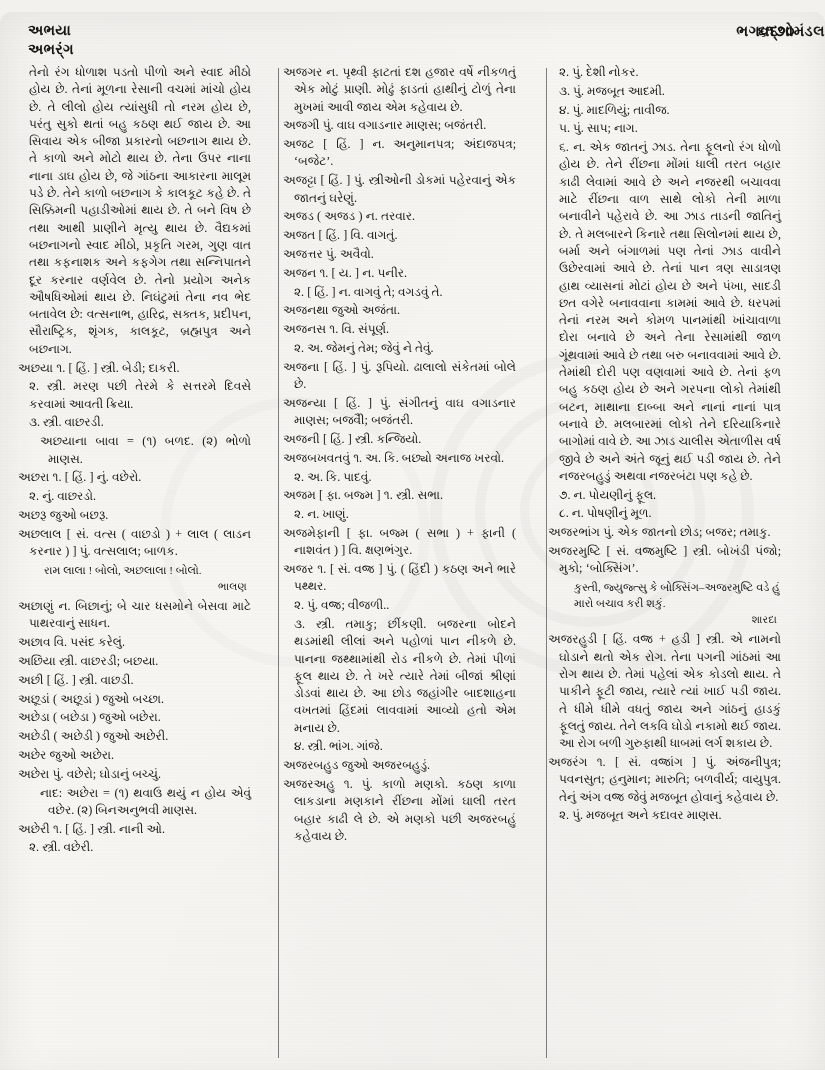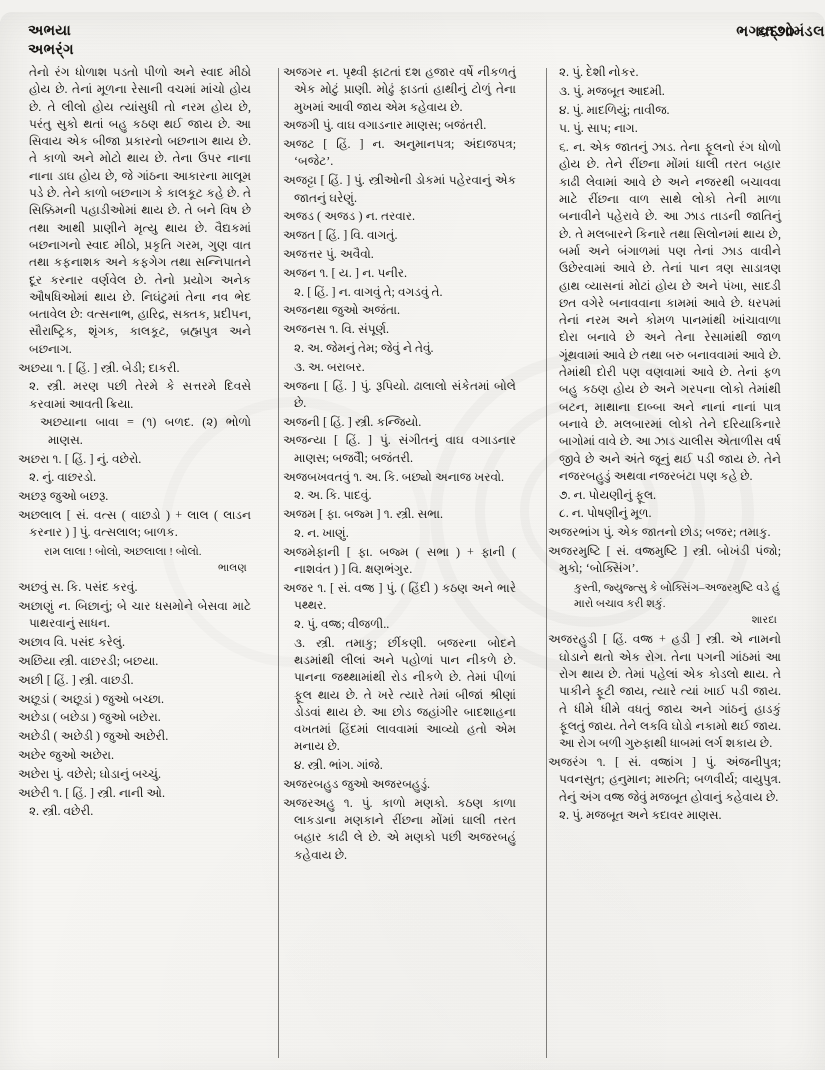--- a/index.html
+++ b/index.html
@@ -148,57 +148,57 @@
     </div>
     <div class="head-center">ભગવદ્ગોમંડલ</div>
     <div class="head-right">૬૧૭૦</div>
   </div>
 
   <div id="cols">
     <div class="col c1">
         <p class="entry cont">તેનો રંગ ધોળાશ પડતો પીળો અને સ્વાદ મીઠો હોય છે. તેનાં મૂળના રેસાની વચમાં માંચો હોય છે. તે લીલો હોય ત્યાંસુધી તો નરમ હોય છે, પરંતુ સુકો થતાં બહુ કઠણ થઈ જાય છે. આ સિવાય એક બીજા પ્રકારનો બછનાગ થાય છે. તે કાળો અને મોટો થાય છે. તેના ઉપર નાના નાના ડાઘ હોય છે, જે ગાંઠના આકારના માલૂમ પડે છે. તેને કાળો બછનાગ કે કાલકૂટ કહે છે. તે સિક્કિમની પહાડીઓમાં થાય છે. તે બને વિષ છે તથા આથી પ્રાણીને મૃત્યુ થાય છે. વૈદ્યકમાં બછનાગનો સ્વાદ મીઠો, પ્રકૃતિ ગરમ, ગુણ વાત તથા કફનાશક અને કફગેગ તથા સન્નિપાતને દૂર કરનાર વર્ણવેલ છે. તેનો પ્રયોગ અનેક ઔષધિઓમાં થાય છે. નિઘંટુમાં તેના નવ ભેદ બતાવેલ છે: વત્સનાભ, હારિદ્ર, સક્તક, પ્રદીપન, સૌરાષ્ટ્રિક, શૃંગક, કાલકૂટ, બ્રહ્મપુત્ર અને બછનાગ.</p>
         <p class="entry"><span class="hw">અછયા</span><span> ૧. [ હિં. ] સ્ત્રી. બેડી; દાકરી.</span></p>
         <p class="sense">૨. સ્ત્રી. મરણ પછી તેરમે કે સત્તરમે દિવસે કરવામાં આવતી ક્રિયા.</p>
+        <p class="sense">૩. સ્ત્રી. વાછરડી.</p>
         <p class="subnote">અછયાના બાવા = (૧) બળદ. (૨) ભોળો માણસ.</p>
         <p class="entry"><span class="hw">અછરા</span><span> ૧. [ હિં. ] નું. વછેરો.</span></p>
         <p class="sense">૨. નું. વાછરડો.</p>
         <p class="entry"><span class="hw">અછરૂ</span><span> જુઓ બછરૂ.</span></p>
         <p class="entry"><span class="hw">અછલાલ</span><span> [ સં. વત્સ ( વાછડો ) + લાલ ( લાડન કરનાર ) ] પું. વત્સલાલ; બાળક.</span></p>
         <p class="quote">રામ લાલા ! બોલો, અછલાલા ! બોલો.</p>
         <p class="attrib">ભાલણ</p>
-        <p class="entry"><span class="hw">અછવું</span><span> સ. કિ. પસંદ કરવું.</span></p>
         <p class="entry"><span class="hw">અછાણું</span><span> ન. બિછાનું; બે ચાર ધસમોને બેસવા માટે પાથરવાનું સાધન.</span></p>
         <p class="entry"><span class="hw">અછાવ</span><span> વિ. પસંદ કરેલું.</span></p>
         <p class="entry"><span class="hw">અછિયા</span><span> સ્ત્રી. વાછરડી; બછયા.</span></p>
         <p class="entry"><span class="hw">અછી</span><span> [ હિં. ] સ્ત્રી. વાછડી.</span></p>
         <p class="entry"><span class="hw">અછૂડાં</span><span> ( અછૂડાં ) જુઓ બચ્છા.</span></p>
         <p class="entry"><span class="hw">અછેડા</span><span> ( બછેડા ) જુઓ બછેરા.</span></p>
         <p class="entry"><span class="hw">અછેડી</span><span> ( અછેડી ) જુઓ અછેરી.</span></p>
         <p class="entry"><span class="hw">અછેર</span><span> જુઓ અછેરા.</span></p>
         <p class="entry"><span class="hw">અછેરા</span><span> પું. વછેરો; ઘોડાનું બચ્ચું.</span></p>
+        <p class="subnote">નાદ: અછેરા = (૧) થવાઉ થયું ન હોય એવું વછેર. (૨) બિનઅનુભવી માણસ.</p>
         <p class="entry"><span class="hw">અછેરી</span><span> ૧. [ હિં. ] સ્ત્રી. નાની ઓ.</span></p>
         <p class="sense">૨. સ્ત્રી. વછેરી.</p>
       </div>
     <div class="col c2">
         <p class="entry"><span class="hw">અજગર</span><span> ન. પૃથ્વી ફાટતાં દશ હજાર વર્ષે નીકળતું એક મોટું પ્રાણી. મોઢું ફાડતાં હાથીનું ટોળું તેના મુખમાં આવી જાય એમ કહેવાય છે.</span></p>
         <p class="entry"><span class="hw">અજગી</span><span> પું. વાઘ વગાડનાર માણસ; બજંતરી.</span></p>
         <p class="entry"><span class="hw">અજટ</span><span> [ હિં. ] ન. અનુમાનપત્ર; અંદાજપત્ર; ‘બજેટ’.</span></p>
         <p class="entry"><span class="hw">અજટ્ટા</span><span> [ હિં. ] પું. સ્ત્રીઓની ડોકમાં પહેરવાનું એક જાતનું ઘરેણું.</span></p>
         <p class="entry"><span class="hw">અજડ</span><span> ( અજડ ) ન. તરવાર.</span></p>
         <p class="entry"><span class="hw">અજત</span><span> [ હિં. ] વિ. વાગતું.</span></p>
         <p class="entry"><span class="hw">અજત્તર</span><span> પું. અવૈવો.</span></p>
         <p class="entry"><span class="hw">અજન</span><span> ૧. [ ય. ] ન. પનીર.</span></p>
         <p class="sense">૨. [ હિં. ] ન. વાગવું તે; વગડવું તે.</p>
         <p class="entry"><span class="hw">અજનથા</span><span> જુઓ અજંતા.</span></p>
         <p class="entry"><span class="hw">અજનસ</span><span> ૧. વિ. સંપૂર્ણ.</span></p>
         <p class="sense">૨. અ. જેમનું તેમ; જેવું ને તેવું.</p>
-        <p class="sense">૩. અ. બરાબર.</p>
         <p class="entry"><span class="hw">અજના</span><span> [ હિં. ] પું. રૂપિયો. ઢાલાલો સંકેતમાં બોલે છે.</span></p>
+        <p class="entry"><span class="hw">અજન્યા</span><span> [ હિં. ] પું. સંગીતનું વાઘ વગાડનાર માણસ; બજવૈી; બજંતરી.</span></p>
         <p class="entry"><span class="hw">અજની</span><span> [ હિં. ] સ્ત્રી. કન્જિયો.</span></p>
-        <p class="entry"><span class="hw">અજન્યા</span><span> [ હિં. ] પું. સંગીતનું વાઘ વગાડનાર માણસ; બજવૈી; બજંતરી.</span></p>
         <p class="entry"><span class="hw">અજબખવતવું</span><span> ૧. અ. કિ. બછ્યો અનાજ ખરવો.</span></p>
         <p class="sense">૨. અ. કિ. પાદવું.</p>
         <p class="entry"><span class="hw">અજમ</span><span> [ ફા. બજ્મ ] ૧. સ્ત્રી. સભા.</span></p>
         <p class="sense">૨. ન. ખાણું.</p>
         <p class="entry"><span class="hw">અજમેફાની</span><span> [ ફા. બજ્મ ( સભા ) + ફાની ( નાશવંત ) ] વિ. ક્ષણભંગુર.</span></p>
         <p class="entry"><span class="hw">અજર</span><span> ૧. [ સં. વજ્ર ] પું. ( હિંદી ) કઠણ અને ભારે પથ્થર.</span></p>
         <p class="sense">૨. પું. વજ્ર; વીજળી..</p>
         <p class="sense">૩. સ્ત્રી. તમાકુ; છીંકણી. બજરના બોદને થડમાંથી લીલાં અને પહોળાં પાન નીકળે છે. પાનના જથ્થામાંથી રોડ નીકળે છે. તેમાં પીળાં ફૂલ થાય છે. તે ખરે ત્યારે તેમાં બીજાં શ્રીણાં ડોડવાં થાય છે. આ છોડ જહાંગીર બાદશાહના વખતમાં હિંદમાં લાવવામાં આવ્યો હતો એમ મનાય છે.</p>
         <p class="sense">૪. સ્ત્રી. ભાંગ. ગાંજે.</p>
         <p class="entry"><span class="hw">અજરબહુડ</span><span> જુઓ અજરબહુડું.</span></p>

